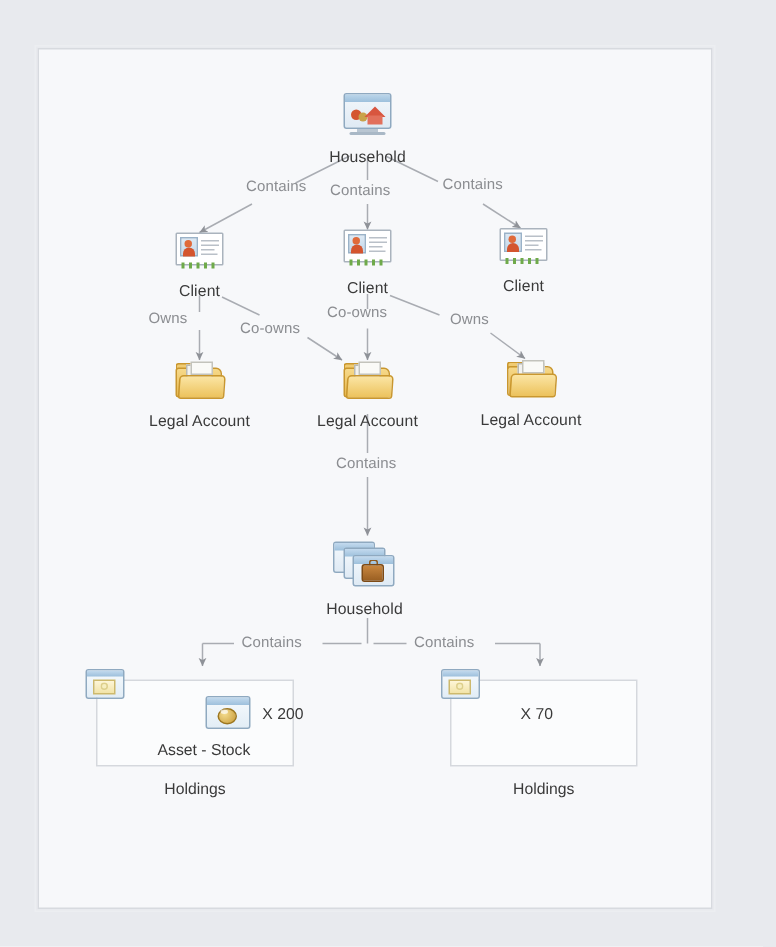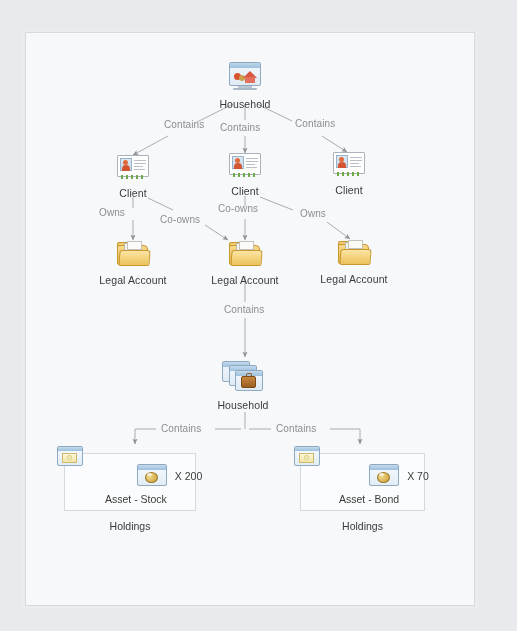--- a/index.html
+++ b/index.html
@@ -365,26 +365,20 @@
   </div>
   <span class="ic ic-hold hold-corner" style="left:57px;top:446px;">
     <span class="w"></span>
       <span class="doc"></span>
       <span class="star"></span>
   </span>
   <div class="hold-caption" style="left:64px;top:520px;width:132px;">Holdings</div>
 
   <div class="hold-box" style="left:300px;top:453px;width:125px;height:58px;">
     <div class="asset-row" style="left:38px;top:10px;">
-      <div class="asset-block">
-        <span class="ic ic-asset">
-          <span class="w"></span><span class="globe"></span><span class="glare"></span>
-        </span>
-        <div class="asset-name">Asset - Bond</div>
-      </div>
       <div class="asset-qty" style="align-self:flex-start;margin-top:6px;">X 70</div>
     </div>
   </div>
   <span class="ic ic-hold hold-corner" style="left:294px;top:446px;">
     <span class="w"></span>
       <span class="doc"></span>
       <span class="star"></span>
   </span>
   <div class="hold-caption" style="left:300px;top:520px;width:125px;">Holdings</div>
 

